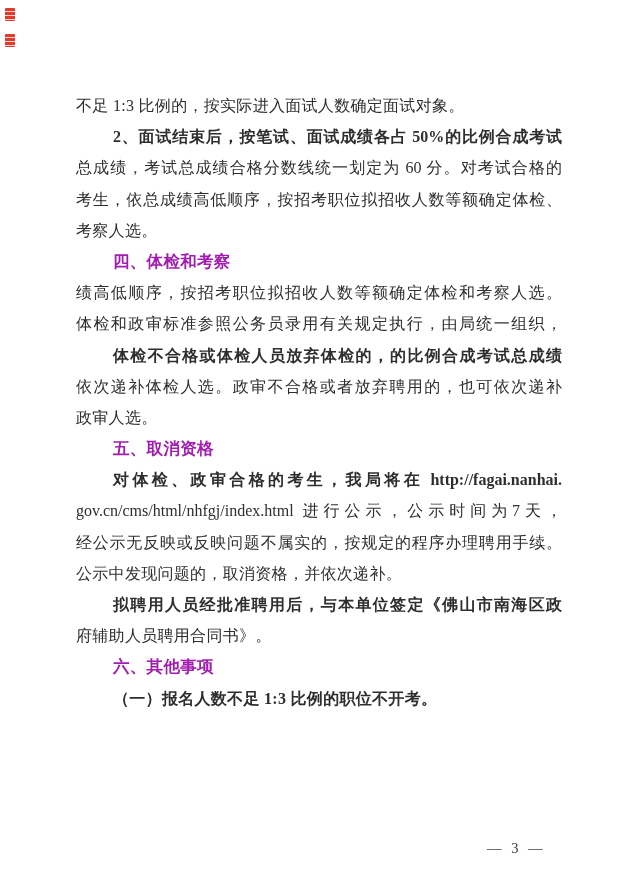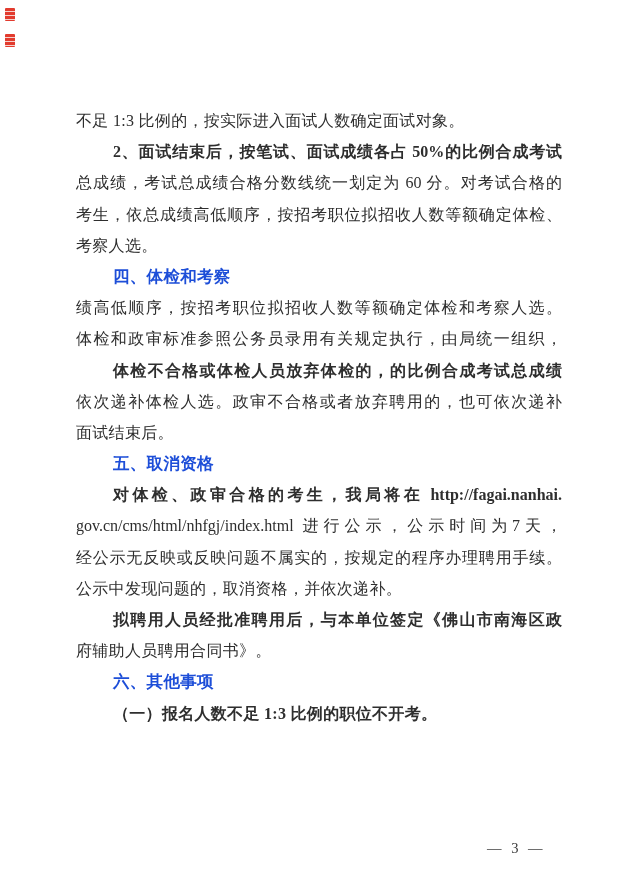--- a/index.html
+++ b/index.html
@@ -22,21 +22,21 @@
       to bottom,
       #e23b2e 0px, #e23b2e 3px,
       #f6d2ce 3px, #f6d2ce 4px
     );
     border-radius: 1px;
   }
   .corner-mark.m1 { top: 8px; }
   .corner-mark.m2 { top: 34px; }
   .doc-body {
     position: absolute;
-    left: 76px; top: 105px;
+    left: 76px; top: 90px;
     width: 486px;
     color: #2e2e2e;
   }
   .line {
     font-size: 16px;
     line-height: 31.2px;
     height: 31.2px;
     white-space: nowrap;
     letter-spacing: 0.3px;
   }
@@ -44,21 +44,21 @@
     white-space: normal;
     text-align: justify;
     text-align-last: justify;
     letter-spacing: 0;
   }
   .line.indent { padding-left: 37px; font-weight: bold; }
   .line.heading {
     font-family: "Liberation Sans", "DejaVu Sans", sans-serif;
     font-weight: 700;
     font-size: 16.5px;
-    color: #1d4ed8;
+    color: #a21caf;
   }
   .page-number {
     position: absolute;
     left: 487px; top: 840px;
     font-size: 14.5px;
     color: #3a3a3a;
     letter-spacing: 3px;
     white-space: nowrap;
   }
 </style>
@@ -73,21 +73,21 @@
       <div class="line">不足 1:3 比例的，按实际进入面试人数确定面试对象。</div>
       <div class="line indent justify">2、面试结束后，按笔试、面试成绩各占 50%的比例合成考试</div>
       <div class="line justify">总成绩，考试总成绩合格分数线统一划定为 60 分。对考试合格的</div>
       <div class="line justify">考生，依总成绩高低顺序，按招考职位拟招收人数等额确定体检、</div>
       <div class="line">考察人选。</div>
       <div class="line heading indent">四、体检和考察</div>
       <div class="line justify">绩高低顺序，按招考职位拟招收人数等额确定体检和考察人选。</div>
       <div class="line justify">体检和政审标准参照公务员录用有关规定执行，由局统一组织，</div>
       <div class="line indent justify">体检不合格或体检人员放弃体检的，的比例合成考试总成绩</div>
       <div class="line justify">依次递补体检人选。政审不合格或者放弃聘用的，也可依次递补</div>
-      <div class="line">面试结束后。</div>
+      <div class="line">政审人选。</div>
       <div class="line heading indent">五、取消资格</div>
       <div class="line indent justify">对体检、政审合格的考生，我局将在 http://fagai.nanhai.</div>
       <div class="line justify">gov.cn/cms/html/nhfgj/index.html 进行公示，公示时间为7天，</div>
       <div class="line justify">经公示无反映或反映问题不属实的，按规定的程序办理聘用手续。</div>
       <div class="line">公示中发现问题的，取消资格，并依次递补。</div>
       <div class="line indent justify">拟聘用人员经批准聘用后，与本单位签定《佛山市南海区政</div>
       <div class="line">府辅助人员聘用合同书》。</div>
       <div class="line heading indent">六、其他事项</div>
       <div class="line indent">（一）报名人数不足 1:3 比例的职位不开考。</div>
     </div>

